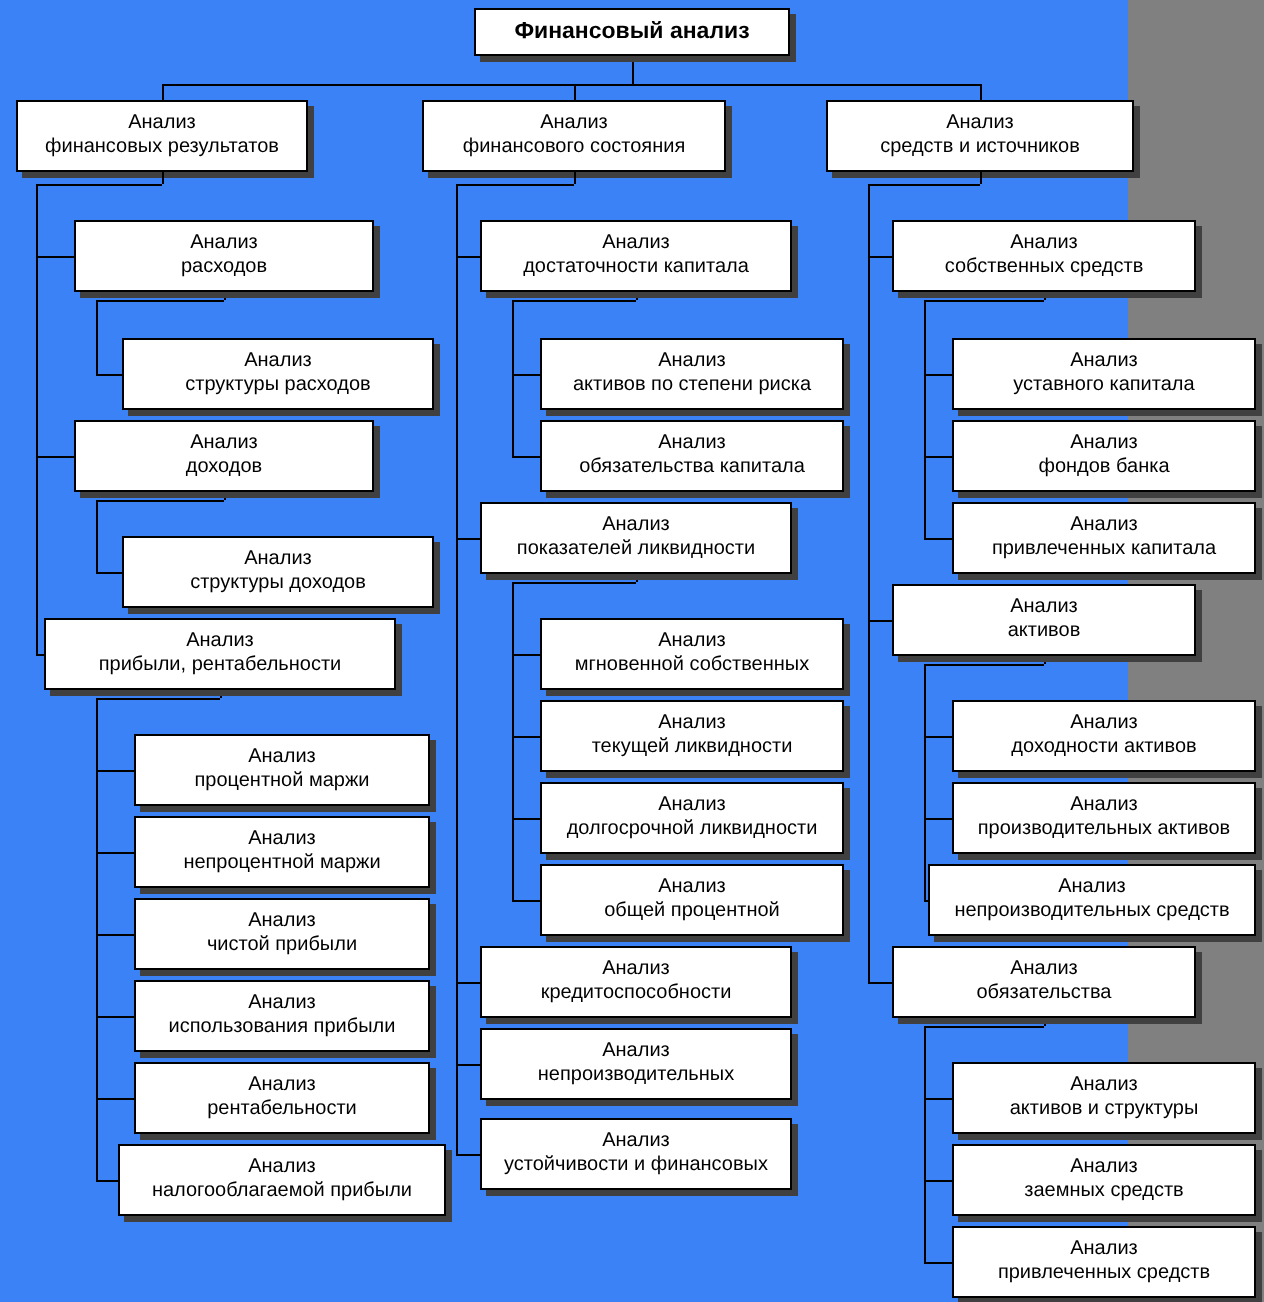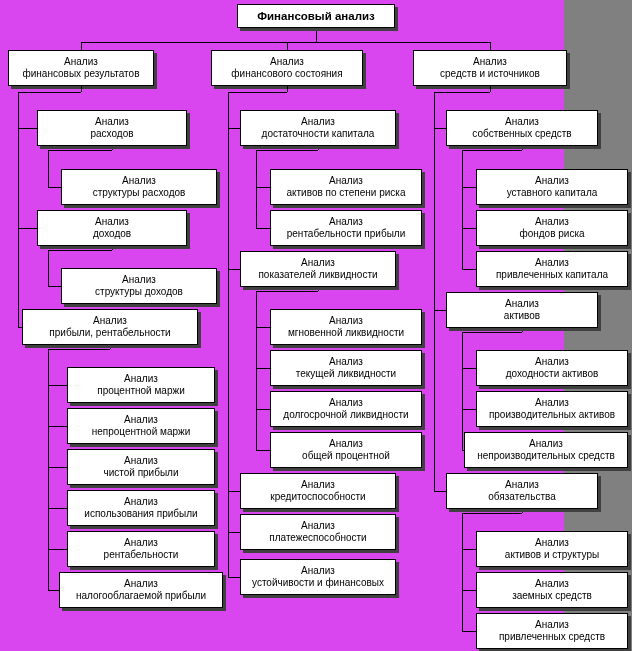--- a/index.html
+++ b/index.html
@@ -12,21 +12,21 @@
     height: 651px;
     position: relative;
     font-family: "Liberation Sans", sans-serif;
     overflow: hidden;
   }
   #canvas {
     position: absolute;
     left: 0; top: 0;
     width: 564px;
     height: 651px;
-    background: #d946ef;
+    background: #3b82f6;
   }
   .node {
     position: absolute;
     box-sizing: border-box;
     background: #ffffff;
     border: 1px solid #000000;
     box-shadow: 3px 3px 0 #404040;
     display: flex;
     flex-direction: column;
     align-items: center;
@@ -170,49 +170,49 @@
     <div class="node leaf" style="left: 240px; top: 110px; width: 156px; height: 36px;">
       <span class="l1">Анализ</span>
       <span class="l2">достаточности капитала</span>
     </div>
     <div class="node leaf" style="left: 270px; top: 169px; width: 152px; height: 36px;">
       <span class="l1">Анализ</span>
       <span class="l2">активов по степени риска</span>
     </div>
     <div class="node leaf" style="left: 270px; top: 210px; width: 152px; height: 36px;">
       <span class="l1">Анализ</span>
-      <span class="l2">рентабельности прибыли</span>
+      <span class="l2">обязательства капитала</span>
     </div>
     <div class="node leaf" style="left: 240px; top: 251px; width: 156px; height: 36px;">
       <span class="l1">Анализ</span>
       <span class="l2">показателей ликвидности</span>
     </div>
     <div class="node leaf" style="left: 270px; top: 309px; width: 152px; height: 36px;">
       <span class="l1">Анализ</span>
-      <span class="l2">мгновенной ликвидности</span>
+      <span class="l2">мгновенной собственных</span>
     </div>
     <div class="node leaf" style="left: 270px; top: 350px; width: 152px; height: 36px;">
       <span class="l1">Анализ</span>
       <span class="l2">текущей ликвидности</span>
     </div>
     <div class="node leaf" style="left: 270px; top: 391px; width: 152px; height: 36px;">
       <span class="l1">Анализ</span>
       <span class="l2">долгосрочной ликвидности</span>
     </div>
     <div class="node leaf" style="left: 270px; top: 432px; width: 152px; height: 36px;">
       <span class="l1">Анализ</span>
       <span class="l2">общей процентной</span>
     </div>
     <div class="node leaf" style="left: 240px; top: 473px; width: 156px; height: 36px;">
       <span class="l1">Анализ</span>
       <span class="l2">кредитоспособности</span>
     </div>
     <div class="node leaf" style="left: 240px; top: 514px; width: 156px; height: 36px;">
       <span class="l1">Анализ</span>
-      <span class="l2">платежеспособности</span>
+      <span class="l2">непроизводительных</span>
     </div>
     <div class="node leaf" style="left: 240px; top: 559px; width: 156px; height: 36px;">
       <span class="l1">Анализ</span>
       <span class="l2">устойчивости и финансовых</span>
     </div>
     <div class="conn v" style="left: 434px; top: 92px; width: 1px; height: 399px;"></div>
     <div class="conn h" style="left: 434px; top: 92px; width: 56px; height: 1px;"></div>
     <div class="conn v" style="left: 490px; top: 86px; width: 1px; height: 6px;"></div>
     <div class="conn h" style="left: 434px; top: 128px; width: 12px; height: 1px;"></div>
     <div class="conn h" style="left: 434px; top: 310px; width: 12px; height: 1px;"></div>
@@ -238,21 +238,21 @@
     <div class="node leaf" style="left: 446px; top: 110px; width: 152px; height: 36px;">
       <span class="l1">Анализ</span>
       <span class="l2">собственных средств</span>
     </div>
     <div class="node leaf" style="left: 476px; top: 169px; width: 152px; height: 36px;">
       <span class="l1">Анализ</span>
       <span class="l2">уставного капитала</span>
     </div>
     <div class="node leaf" style="left: 476px; top: 210px; width: 152px; height: 36px;">
       <span class="l1">Анализ</span>
-      <span class="l2">фондов риска</span>
+      <span class="l2">фондов банка</span>
     </div>
     <div class="node leaf" style="left: 476px; top: 251px; width: 152px; height: 36px;">
       <span class="l1">Анализ</span>
       <span class="l2">привлеченных капитала</span>
     </div>
     <div class="node leaf" style="left: 446px; top: 292px; width: 152px; height: 36px;">
       <span class="l1">Анализ</span>
       <span class="l2">активов</span>
     </div>
     <div class="node leaf" style="left: 476px; top: 350px; width: 152px; height: 36px;">

